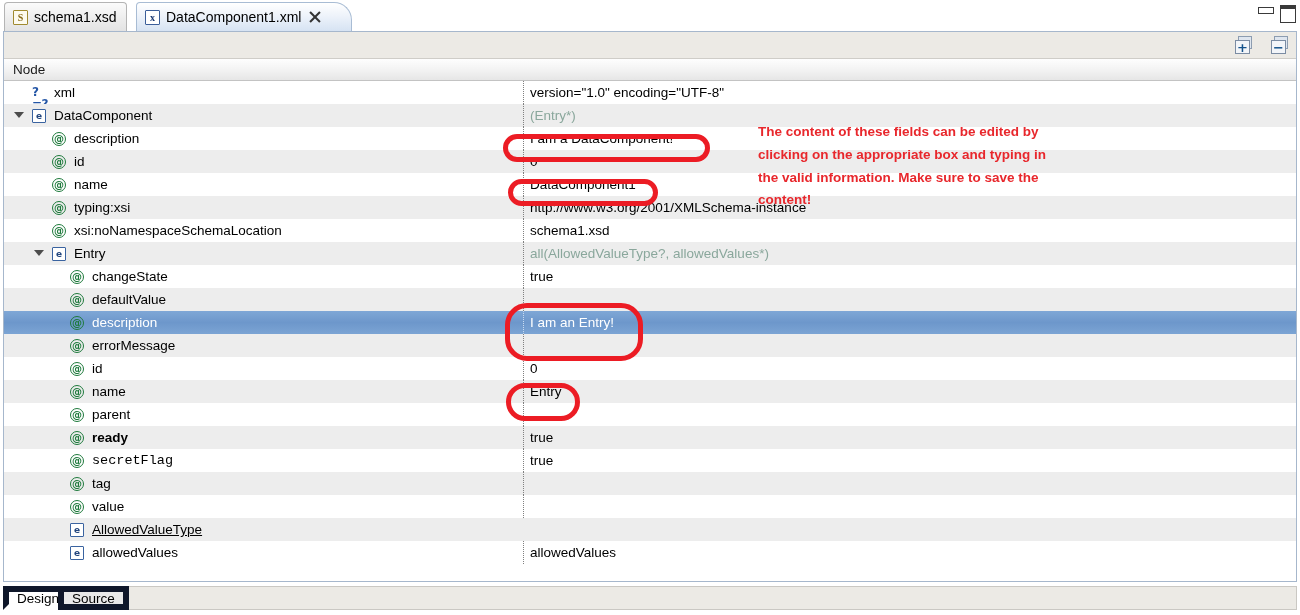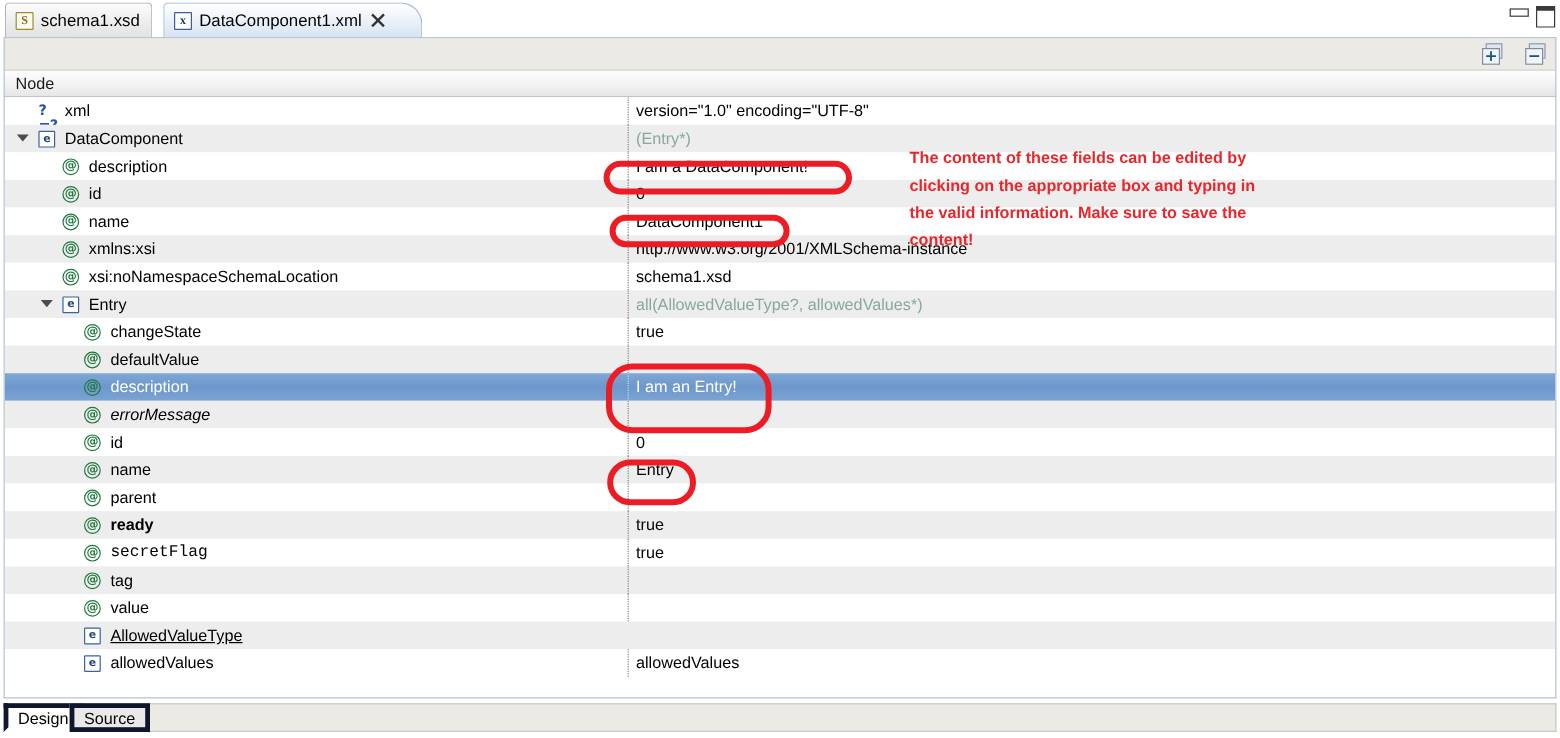--- a/index.html
+++ b/index.html
@@ -266,21 +266,21 @@
   .bottom {
     position: absolute; left: 3px; top: 584px;
     width: 1294px; height: 28px;
   }
   .btab {
     position: absolute; top: 2px; height: 24px;
     display: flex; align-items: center;
     padding: 0 8px;
     font-size: 13.5px;
     color: #000000;
-    border: 4px solid #0f172a;
+    border: 6px solid #0f172a;
   }
   .btab.active   { left: 0;  background: #ffffff; border-bottom-color: #ffffff; }
   .btab.inactive { left: 55px; background: #e9e9e9; }
   .bottom-fill {
     position: absolute; left: 110px; top: 2px;
     width: 1184px; height: 24px;
     background: #eceae5;
     border: 1px solid #cac8c3;
     border-left: none;
   }
@@ -372,21 +372,21 @@
             <span class="nico attr" style="left: 48px;">@</span>
             <span class="nlabel" style="left: 70px;">name</span>
           </div>
           <div class="cell-content">
             <span class="ctext">DataComponent1</span>
           </div>
         </div>
         <div class="row even">
           <div class="cell-node">
             <span class="nico attr" style="left: 48px;">@</span>
-            <span class="nlabel" style="left: 70px;">xmlns:xsi</span>
+            <span class="nlabel" style="left: 70px;">typing:xsi</span>
           </div>
           <div class="cell-content">
             <span class="ctext">http://www.w3.org/2001/XMLSchema-instance</span>
           </div>
         </div>
         <div class="row odd">
           <div class="cell-node">
             <span class="nico attr" style="left: 48px;">@</span>
             <span class="nlabel" style="left: 70px;">xsi:noNamespaceSchemaLocation</span>
           </div>
@@ -427,21 +427,21 @@
             <span class="nico attr" style="left: 66px;">@</span>
             <span class="nlabel" style="left: 88px;">description</span>
           </div>
           <div class="cell-content">
             <span class="ctext">I am an Entry!</span>
           </div>
         </div>
         <div class="row even">
           <div class="cell-node">
             <span class="nico attr" style="left: 66px;">@</span>
-            <span class="nlabel" style="left: 88px; font-style: italic;">errorMessage</span>
+            <span class="nlabel" style="left: 88px;">errorMessage</span>
           </div>
           <div class="cell-content">
             <span class="ctext"></span>
           </div>
         </div>
         <div class="row odd">
           <div class="cell-node">
             <span class="nico attr" style="left: 66px;">@</span>
             <span class="nlabel" style="left: 88px;">id</span>
           </div>

